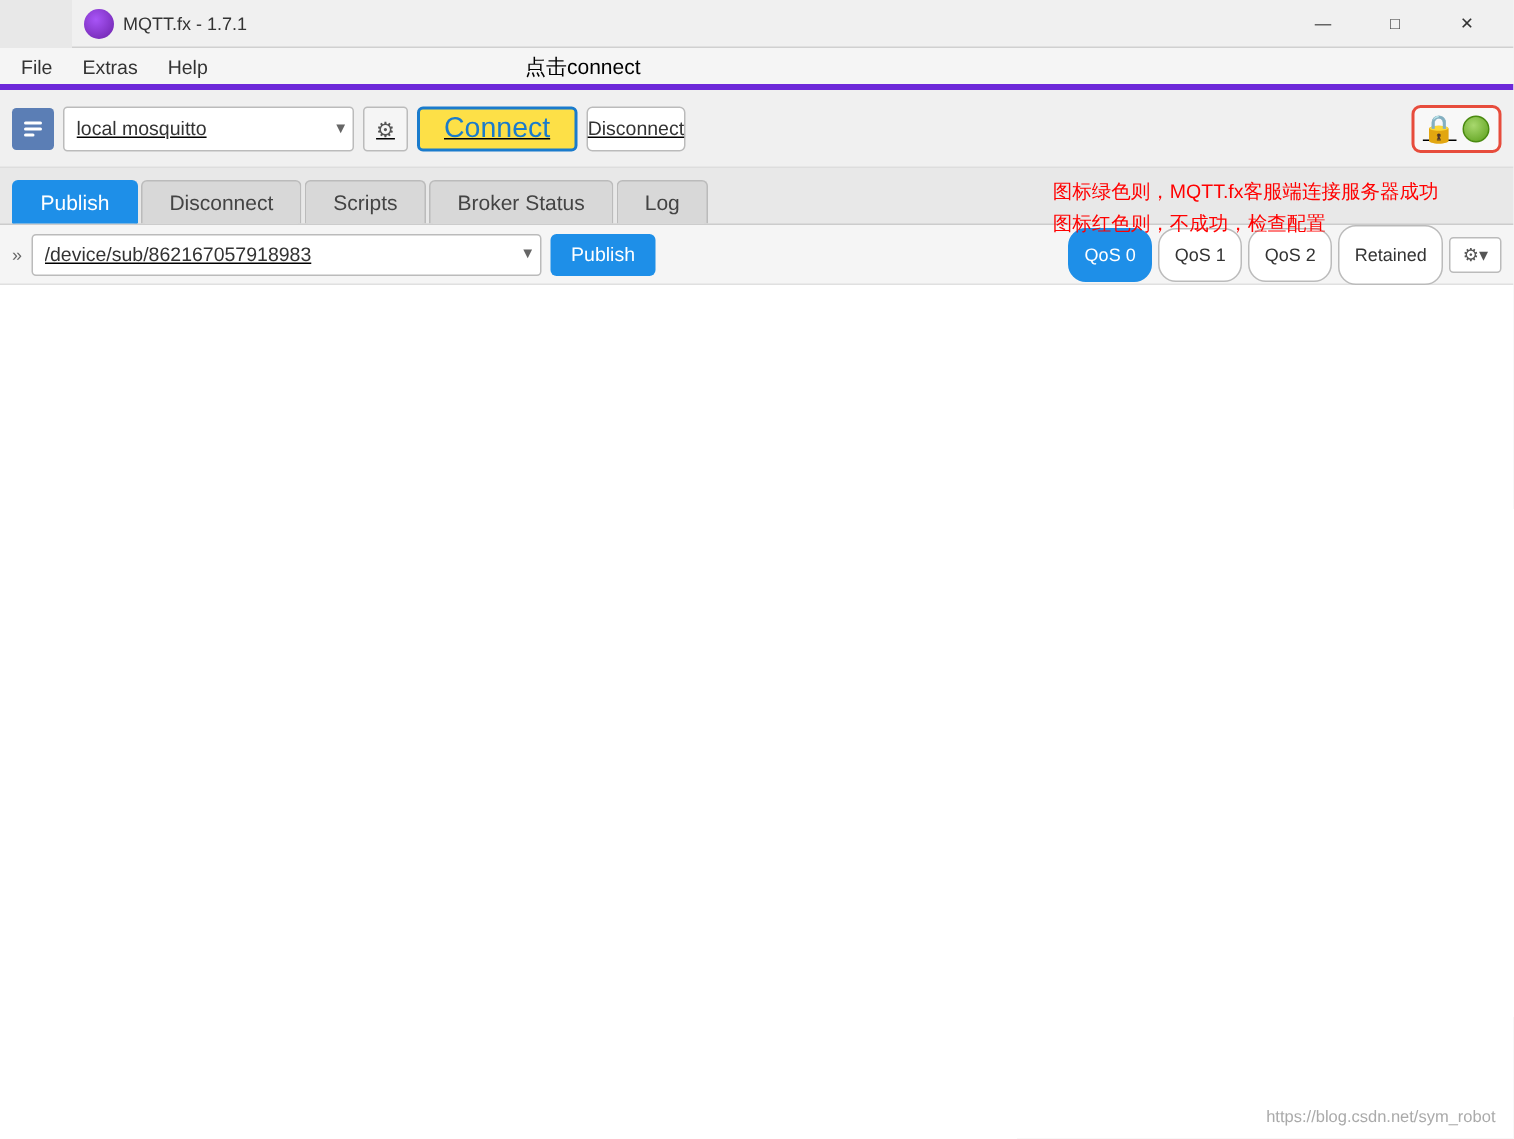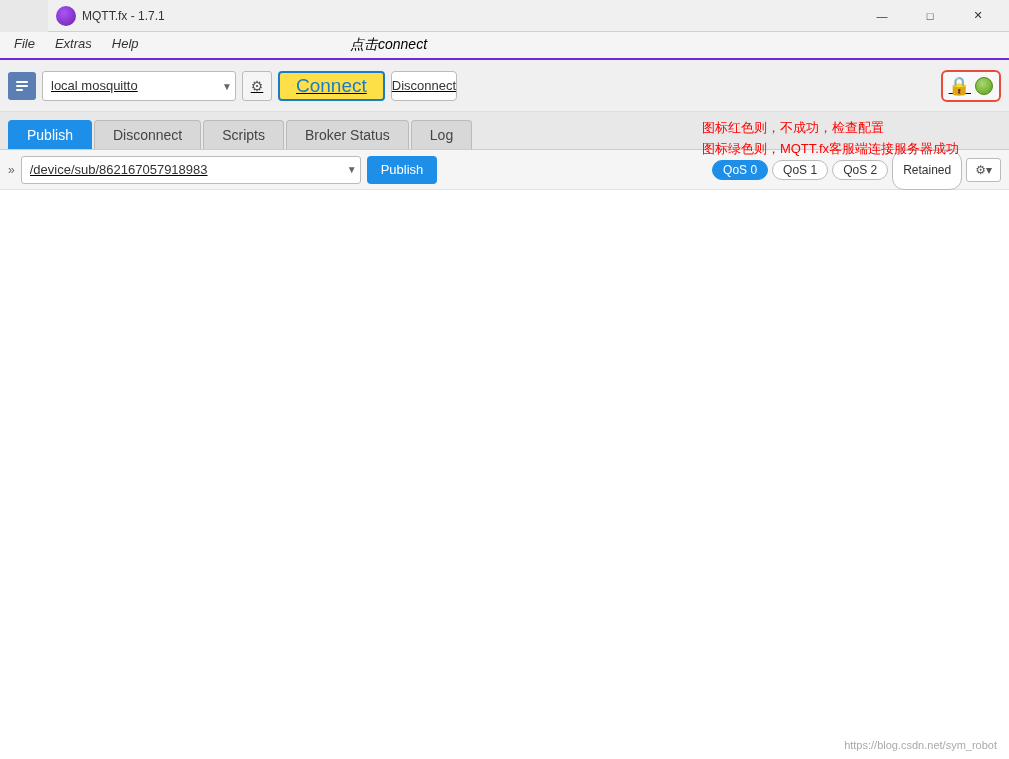--- a/index.html
+++ b/index.html
@@ -50,23 +50,23 @@
       justify-content: center;
       font-size: 11px;
       color: #333;
     }
 
     
     .menu-bar {
       background: #f5f5f5;
       height: 28px;
       display: flex;
+      align-items: center;
       padding: 0 4px;
-      border-bottom: 2px solid #6d28d9;
-      font-style: italic;
+      border-bottom: 4px solid #6d28d9;
     }
     .menu-item {
       padding: 4px 10px;
       cursor: pointer;
       border-radius: 3px;
       font-size: 13px;
       color: #333;
     }
 
     
@@ -291,21 +291,21 @@
       cursor: pointer;
     }
 
     .qos-group {
       display: flex;
       align-items: center;
       gap: 4px;
       margin-left: auto;
     }
     .qos-btn {
-      height: 20px;
+      height: 36px;
       padding: 0 10px;
       border: 1px solid #bbb;
       border-radius: 12px;
       background: white;
       font-size: 12px;
       cursor: pointer;
       color: #333;
     }
     .qos-btn.active {
       background: #1e8fe8;
@@ -392,22 +392,22 @@
   <button class="disconnect-btn">Disconnect</button>
 
   <div class="toolbar-right">
     <div class="status-icons">
       <span class="lock-icon">🔒</span>
       <div class="status-dot"></div>
     </div>
   </div>
 
   <div class="annotation-box">
+    <div>图标绿色则，MQTT.fx客服端连接服务器成功</div>
     <div>图标红色则，不成功，检查配置</div>
-    <div>图标绿色则，MQTT.fx客服端连接服务器成功</div>
   </div>
 </div>
 
 <div class="tabs">
   <div class="tab active">Publish</div>
   <div class="tab">Disconnect</div>
   <div class="tab">Scripts</div>
   <div class="tab">Broker Status</div>
   <div class="tab">Log</div>
 </div>

